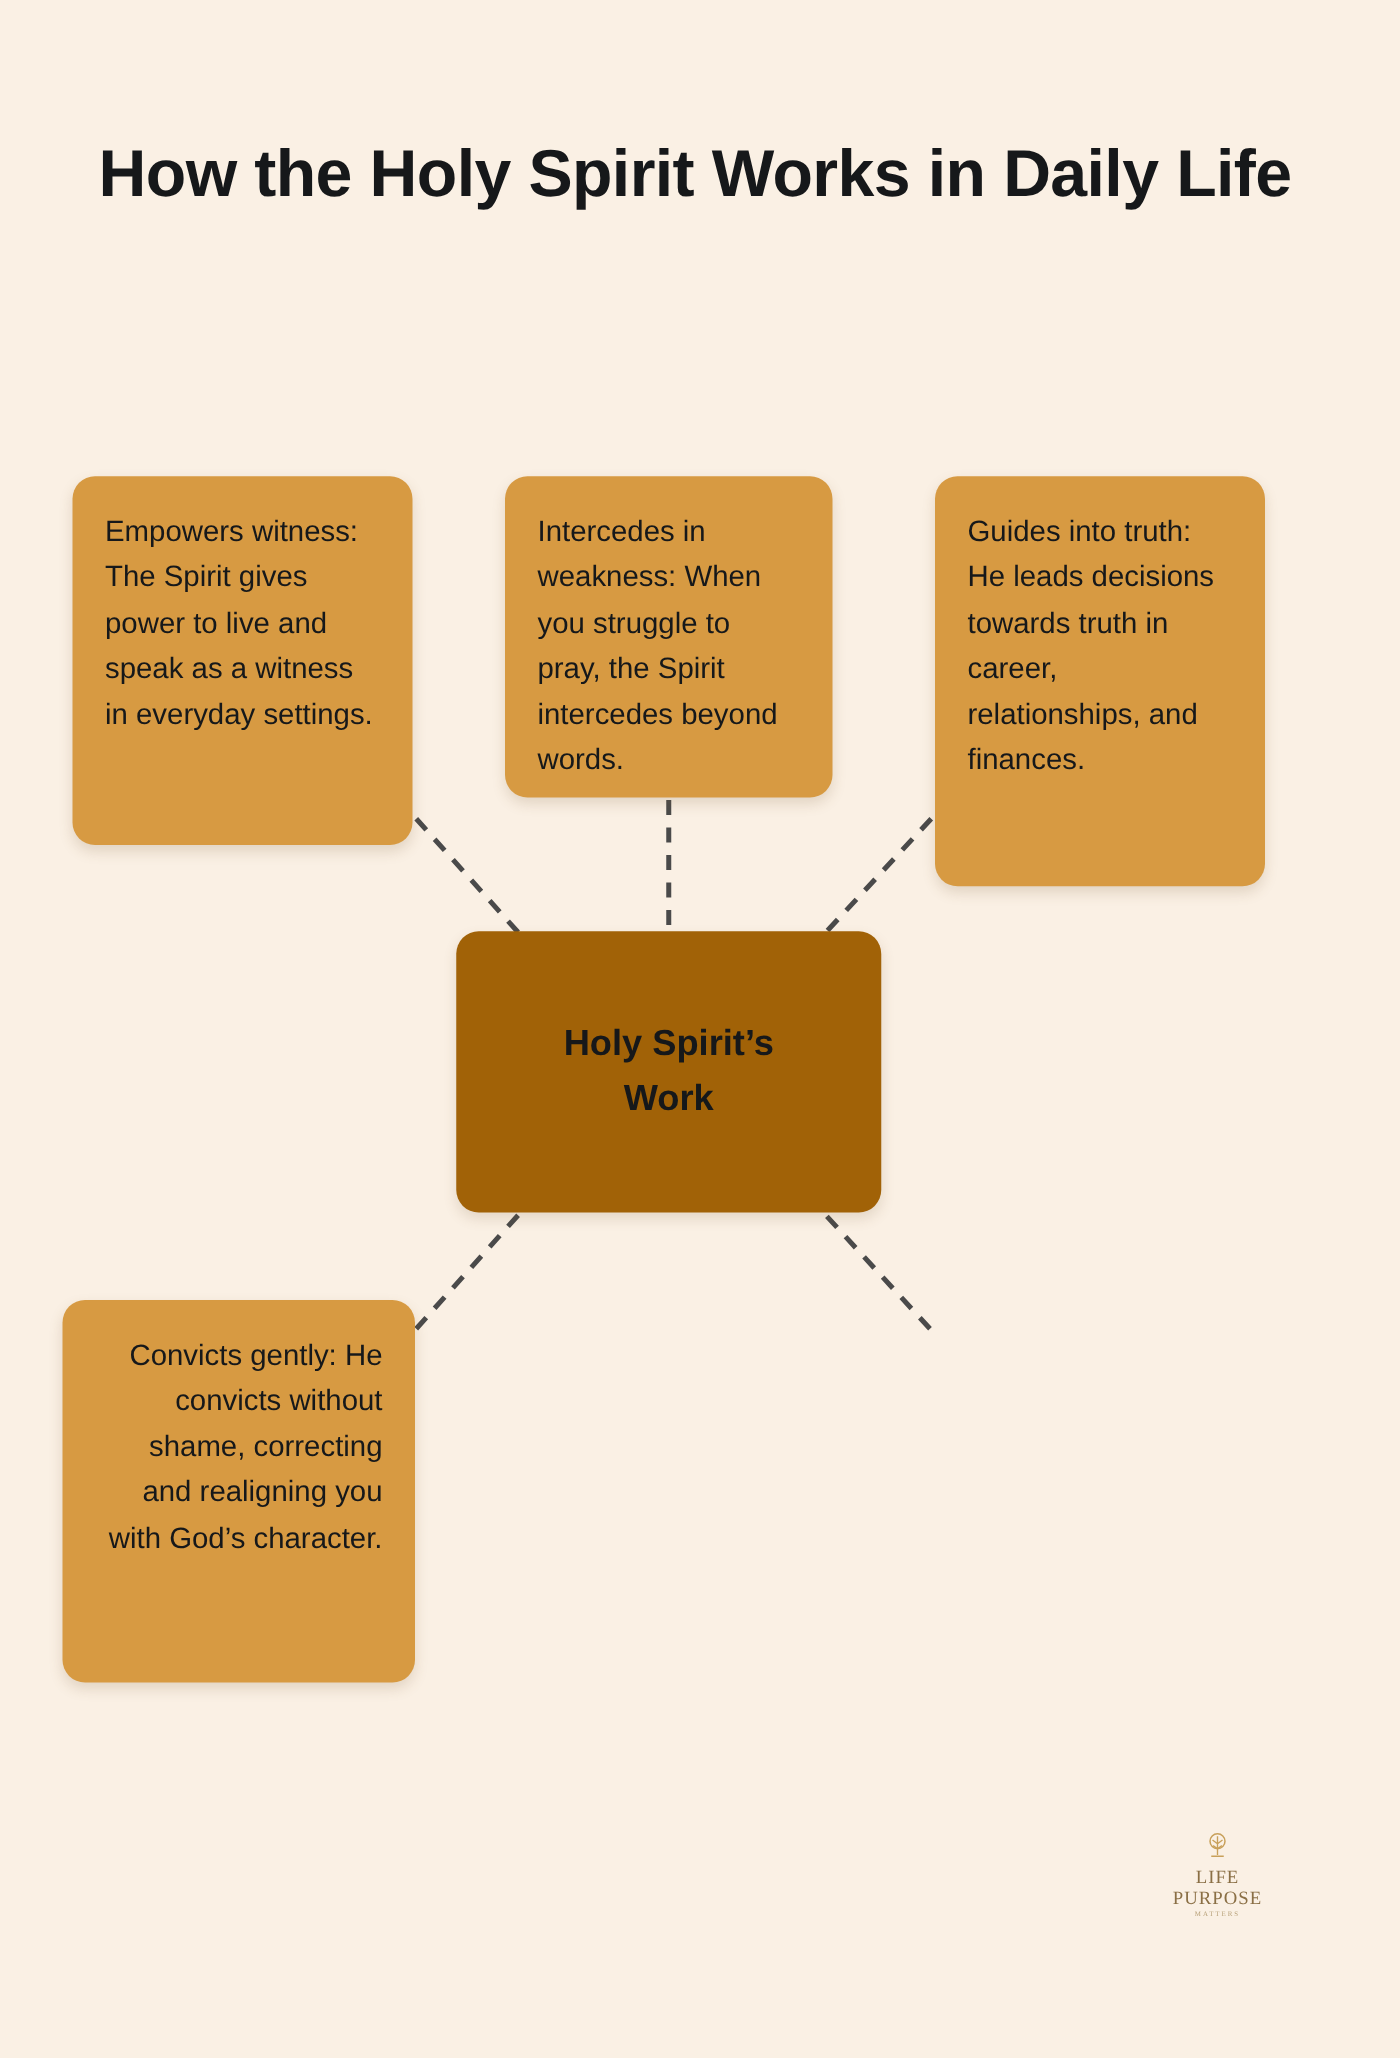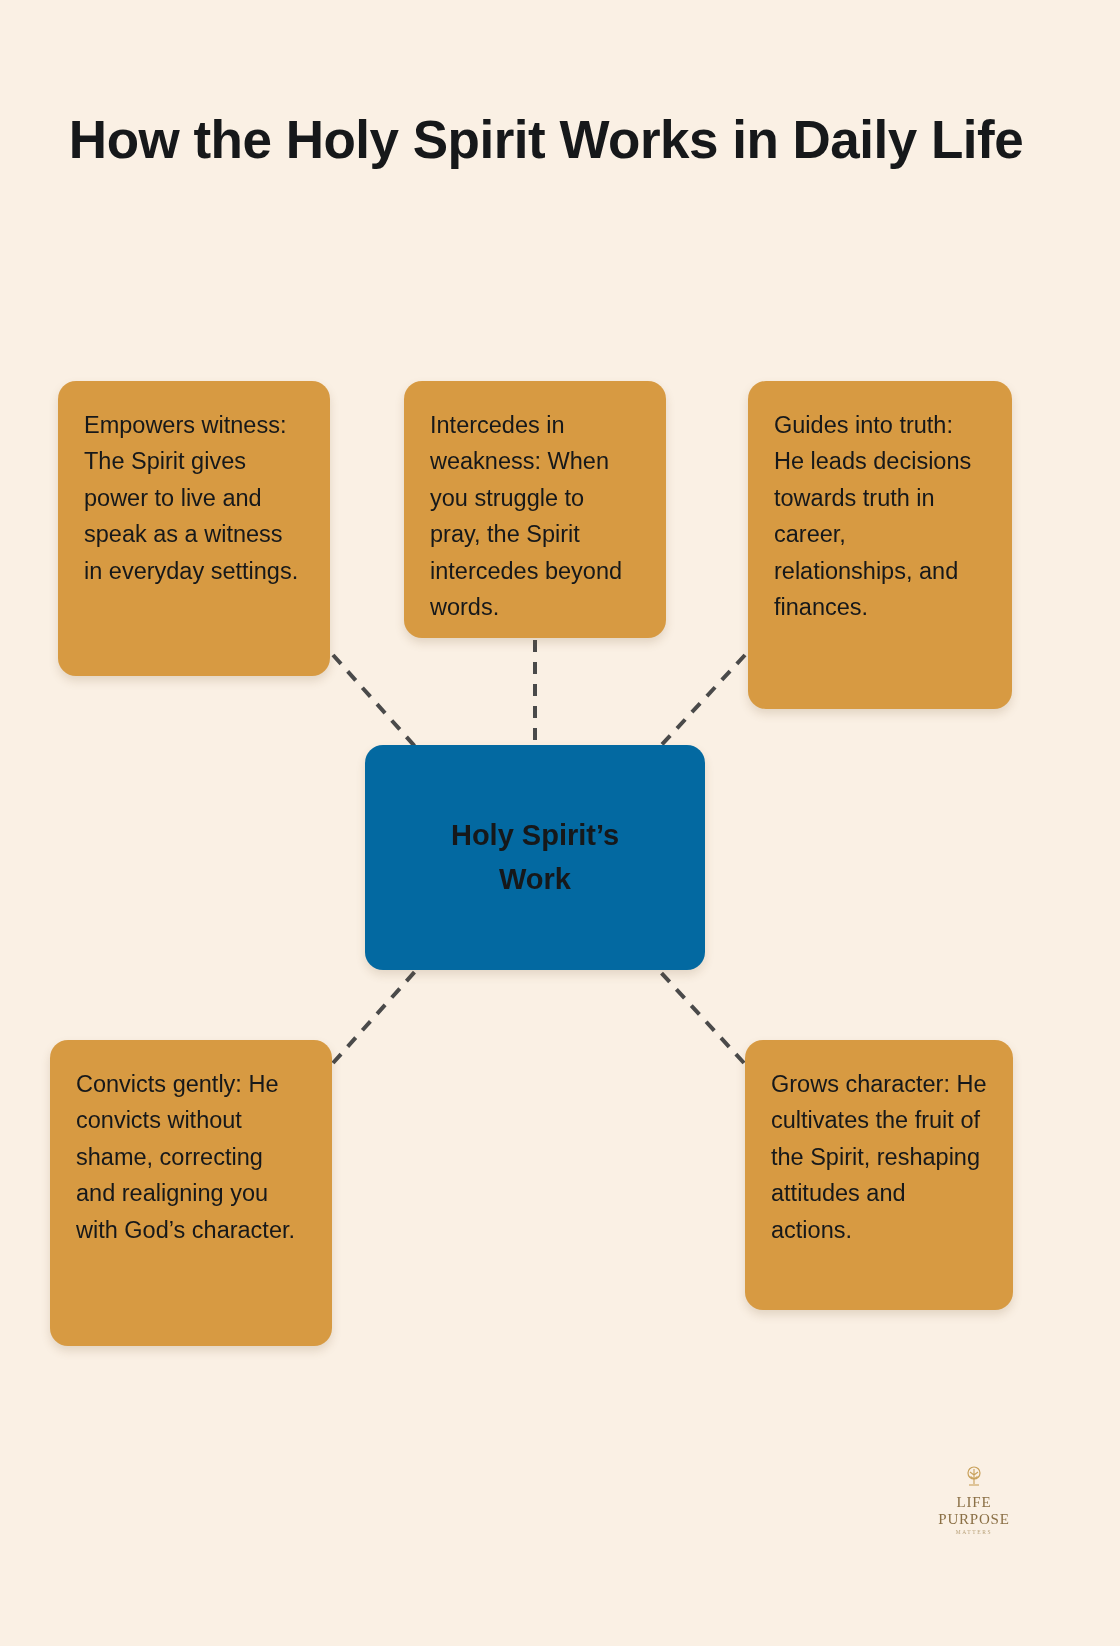--- a/index.html
+++ b/index.html
@@ -16,21 +16,21 @@
   }
   .page {
     position: relative;
     width: 1120px;
     height: 1646px;
   }
 
   
   .title {
     position: absolute;
-    left: 66px;
+    left: 76px;
     top: 100px;
     width: 960px;
     text-align: center;
     font-size: 53px;
     line-height: 1.5;
     font-weight: bold;
     color: #16181a;
     letter-spacing: -0.5px;
   }
 
@@ -44,21 +44,21 @@
     pointer-events: none;
   }
 
   
   .center-node {
     position: absolute;
     left: 365px;
     top: 745px;
     width: 340px;
     height: 225px;
-    background: #0369a1;
+    background: #a16207;
     border-radius: 18px;
     box-shadow: 0 5px 10px rgba(120, 90, 50, 0.16);
     display: flex;
     align-items: center;
     justify-content: center;
   }
   .center-node .center-label {
     font-size: 29px;
     font-weight: bold;
     color: #16181a;
@@ -78,21 +78,21 @@
   }
   .card .card-text {
     font-size: 23.5px;
     line-height: 1.55;
     color: #16181a;
   }
 
   #card-0 { left: 58px;  top: 381px;  width: 272px; height: 295px; }
   #card-1 { left: 404px; top: 381px;  width: 262px; height: 257px; }
   #card-2 { left: 748px; top: 381px;  width: 264px; height: 328px; }
-  #card-3 { left: 50px;  top: 1040px; width: 282px; height: 306px; }
+  #card-3 { left: 50px;  top: 1040px; width: 282px; height: 306px; text-align: right; }
   #card-4 { left: 745px; top: 1040px; width: 268px; height: 270px; }
 
   
   .footer-logo {
     position: absolute;
     left: 928px;
     top: 1466px;
     width: 92px;
     text-align: center;
     color: #b08a4e;
@@ -147,23 +147,20 @@
   </div>
 
   <div class="card" id="card-2">
     <div class="card-text">Guides into truth: He leads decisions towards truth in career, relationships, and finances.</div>
   </div>
 
   <div class="card" id="card-3">
     <div class="card-text">Convicts gently: He convicts without shame, correcting and realigning you with God’s character.</div>
   </div>
 
-  <div class="card" id="card-4">
-    <div class="card-text">Grows character: He cultivates the fruit of the Spirit, reshaping attitudes and actions.</div>
-  </div>
 
   <div class="center-node">
     <div class="center-label">Holy Spirit’s Work</div>
   </div>
 
   <div class="footer-logo">
     <div class="logo-mark">
       <svg width="20" height="22" viewBox="0 0 20 22">
         <circle cx="10" cy="7" r="6" fill="none" stroke="#c8a05a" stroke-width="1.2"></circle>
         <path d="M10 3 L10 18 M10 9 L6 6 M10 9 L14 6 M10 13 L6.5 10.5 M10 13 L13.5 10.5" stroke="#c8a05a" stroke-width="1.1" fill="none"></path>

